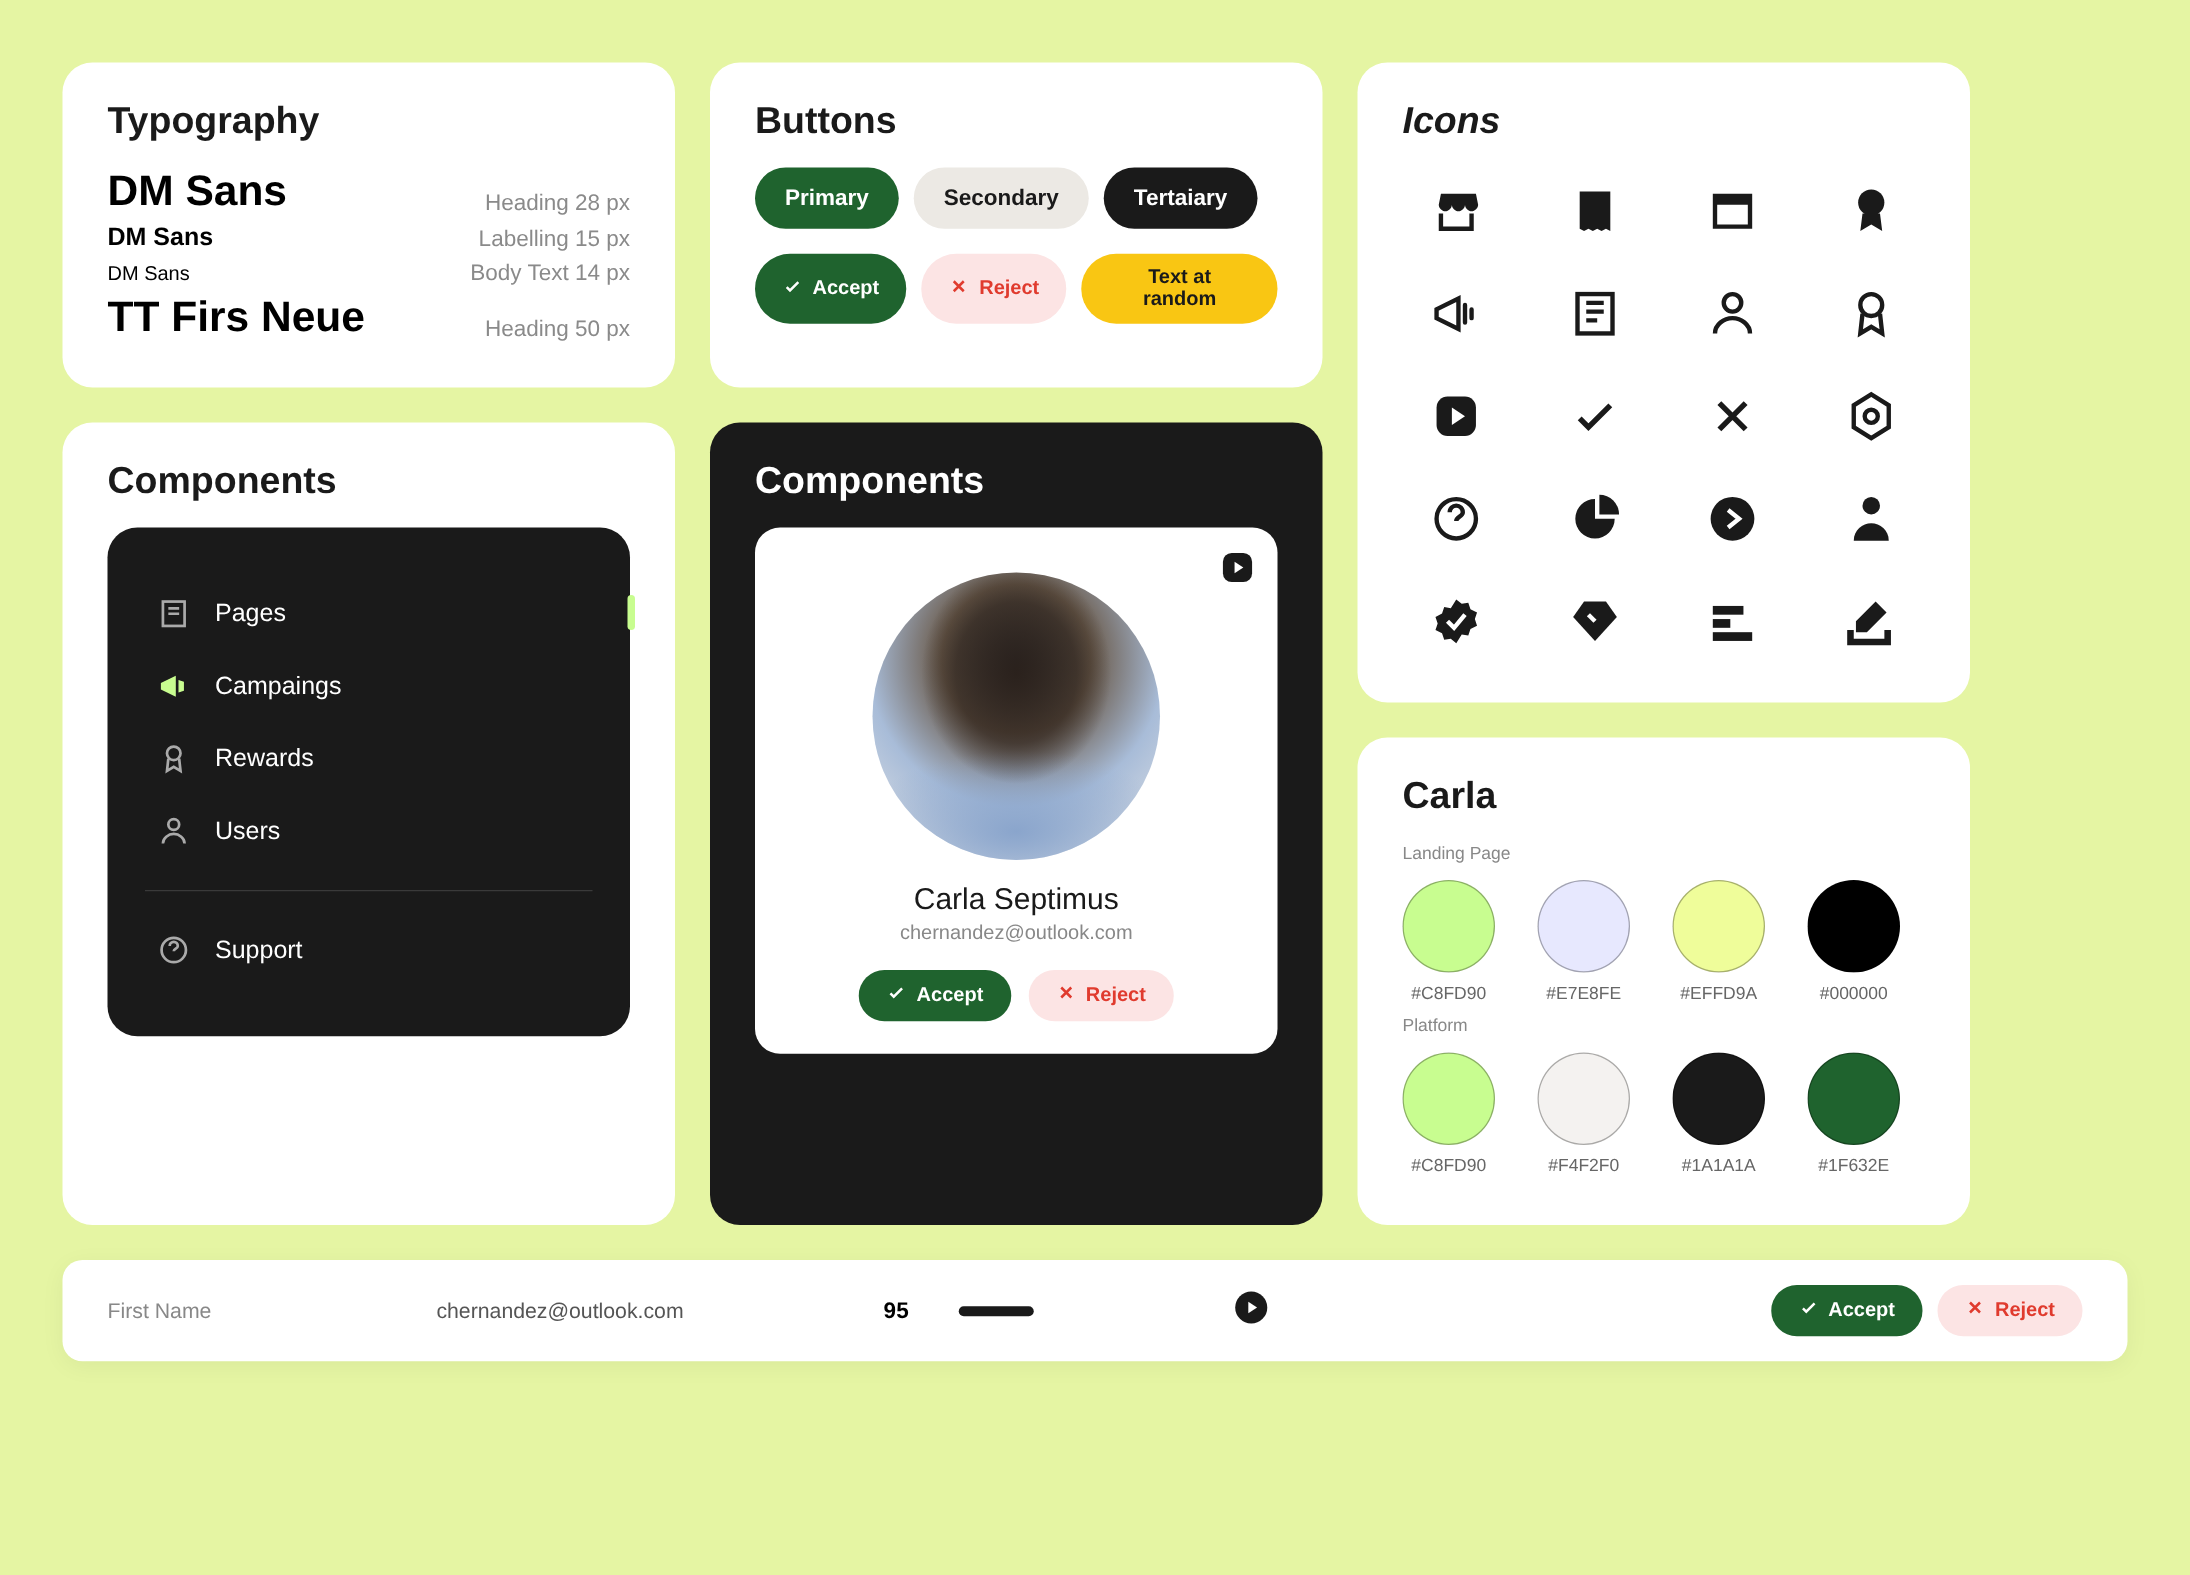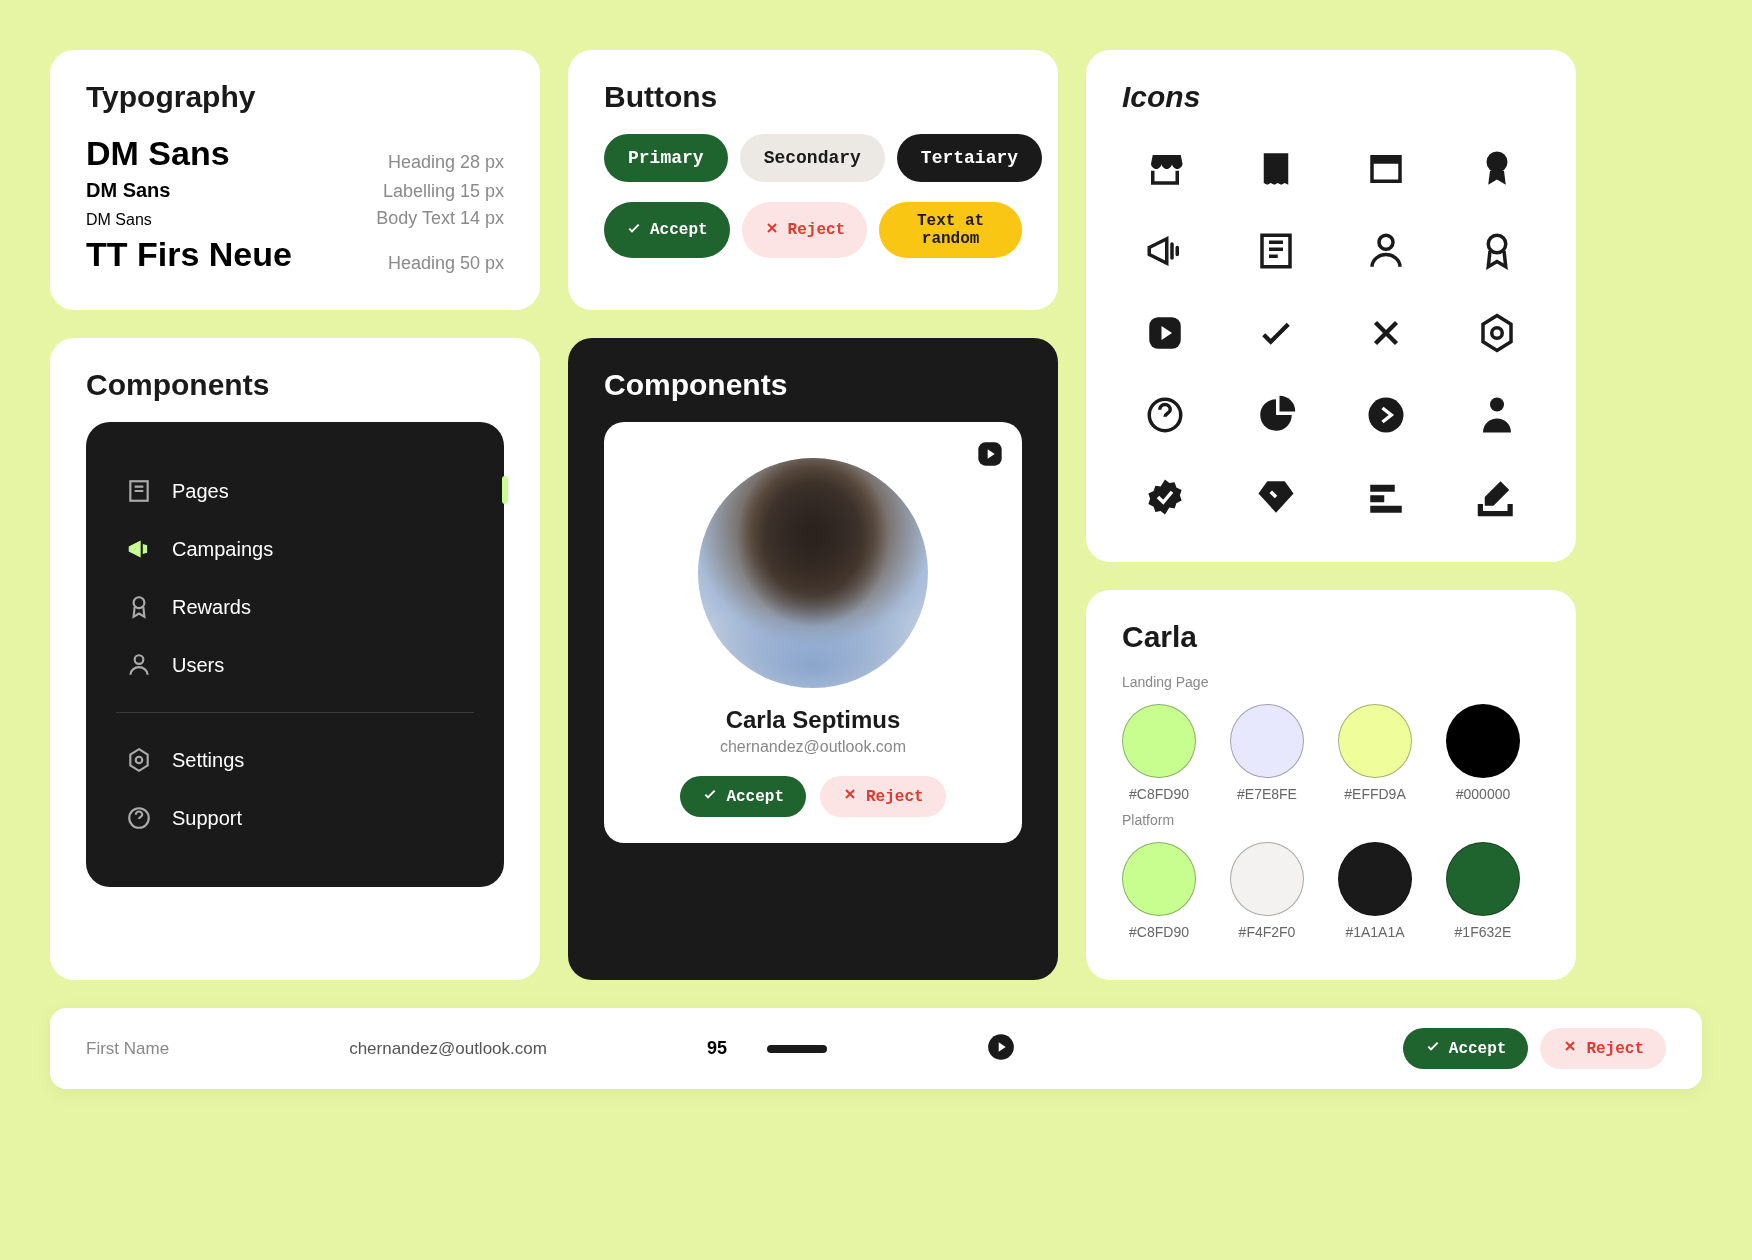--- a/index.html
+++ b/index.html
@@ -28,42 +28,42 @@
     }
     
     .typo-row { display: flex; justify-content: space-between; align-items: flex-end; margin-bottom: 6px; }
     .typo-left-28 { font-size: 34px; font-weight: 700; }
     .typo-left-15 { font-size: 20px; font-weight: 600; }
     .typo-left-14 { font-size: 16px; font-weight: 400; }
     .typo-left-50 { font-size: 34px; font-weight: 800; }
     .typo-right { font-size: 18px; color: #8a8a8a; font-weight: 500; }
     
     .btn-row { display: flex; gap: 12px; margin-bottom: 20px; }
-    .btn { padding: 14px 24px; border-radius: 999px; font-size: 18px; font-weight: 600; border: none; cursor: pointer; display: inline-flex; align-items: center; gap: 8px; font-family: Liberation Mono, monospace; }
+    .btn { padding: 14px 24px; border-radius: 999px; font-size: 18px; font-weight: 600; border: none; cursor: pointer; display: inline-flex; align-items: center; gap: 8px; }
     .btn-primary { background: #1f632e; color: #fff; }
     .btn-secondary { background: #ece9e4; color: #1a1a1a; }
     .btn-tertiary { background: #1a1a1a; color: #fff; }
     .btn-accept { background: #1f632e; color: #fff; padding: 10px 22px; font-size: 16px; }
     .btn-reject { background: #fce4e4; color: #e03b2e; padding: 10px 22px; font-size: 16px; }
     .btn-random { background: #f9c613; color: #1a1a1a; padding: 10px 22px; font-size: 16px; }
     
     .sidebar { background: #1a1a1a; border-radius: 24px; padding: 40px 30px; margin-top: 10px; position: relative; }
     .sidebar-item { display: flex; align-items: center; gap: 20px; padding: 16px 10px; color: #fff; font-size: 20px; font-weight: 500; cursor: pointer; }
     .sidebar-item .ic { width: 26px; height: 26px; display: flex; align-items: center; justify-content: center; }
     .sidebar-item.active .ic svg { fill: #c8fd90; stroke: #c8fd90; }
     .sidebar-divider { border: none; border-top: 1px solid #3a3a3a; margin: 18px 0; }
     .sidebar-indicator { position: absolute; right: -4px; top: 54px; width: 6px; height: 28px; background: #c8fd90; border-radius: 3px; }
     
     .card-dark { background: #1a1a1a; color: #fff; }
     .card-dark .card-title { color: #fff; }
     .profile-card { background: #fff; border-radius: 20px; padding: 26px 24px; color: #1a1a1a; position: relative; }
     .profile-play { position: absolute; top: 18px; right: 18px; }
     .avatar { width: 230px; height: 230px; border-radius: 50%; background: radial-gradient(circle at 50% 30%, #3a3a3a 0%, #6a5a4a 30%, #a8bcd8 60%, #e8e8e8 100%); margin: 10px auto 18px; position: relative; overflow: hidden; }
     .avatar::after { content:''; position:absolute; inset:0; background: radial-gradient(ellipse 60% 70% at 50% 35%, rgba(40,30,25,0.9) 0%, rgba(40,30,25,0.6) 35%, transparent 55%), radial-gradient(ellipse 80% 40% at 50% 90%, #8aa5cc 0%, transparent 70%); }
-    .profile-name { text-align: center; font-size: 24px; font-weight: 700; margin-bottom: 4px; }
+    .profile-name { text-align: center; font-size: 24px; font-weight: 400; margin-bottom: 4px; }
     .profile-email { text-align: center; font-size: 16px; color: #888; margin-bottom: 20px; }
     .profile-actions { display: flex; justify-content: center; gap: 14px; }
     
     .icons-grid { display: grid; grid-template-columns: repeat(4, 1fr); gap: 32px 32px; padding: 10px 4px; justify-items: center; }
     .icon-cell { width: 50px; height: 50px; display: flex; align-items: center; justify-content: center; }
     .icon-cell svg { width: 42px; height: 42px; }
     
     .colors-label { font-size: 14px; color: #888; margin-bottom: 14px; margin-top: 6px; }
     .swatch-row { display: flex; gap: 34px; margin-bottom: 10px; }
     .swatch-col { display: flex; flex-direction: column; align-items: center; gap: 8px; }
@@ -280,29 +280,20 @@
       <div class="sidebar-item">
         <span class="ic">
             <svg viewBox="0 0 24 24" fill="none" stroke="#aaa" stroke-width="2">
               <circle cx="12" cy="7" r="4"></circle>
               <path d="M4 21c0-4 4-7 8-7s8 3 8 7"></path>
             </svg>
           </span>
         <span>Users</span>
       </div>
       <hr class="sidebar-divider">
-      <div class="sidebar-item">
-        <span class="ic">
-            <svg viewBox="0 0 24 24" fill="none" stroke="#aaa" stroke-width="2">
-              <path d="M12 2l8 5v10l-8 5-8-5V7l8-5z"></path>
-              <circle cx="12" cy="12" r="3"></circle>
-            </svg>
-          </span>
-        <span>Settings</span>
-      </div>
       <div class="sidebar-item">
         <span class="ic">
             <svg viewBox="0 0 24 24" fill="none" stroke="#aaa" stroke-width="2">
               <circle cx="12" cy="12" r="9"></circle>
               <path d="M9 9a3 3 0 116 0c0 2-3 2-3 4m0 3v.01"></path>
             </svg>
           </span>
         <span>Support</span>
       </div>
     </div>

